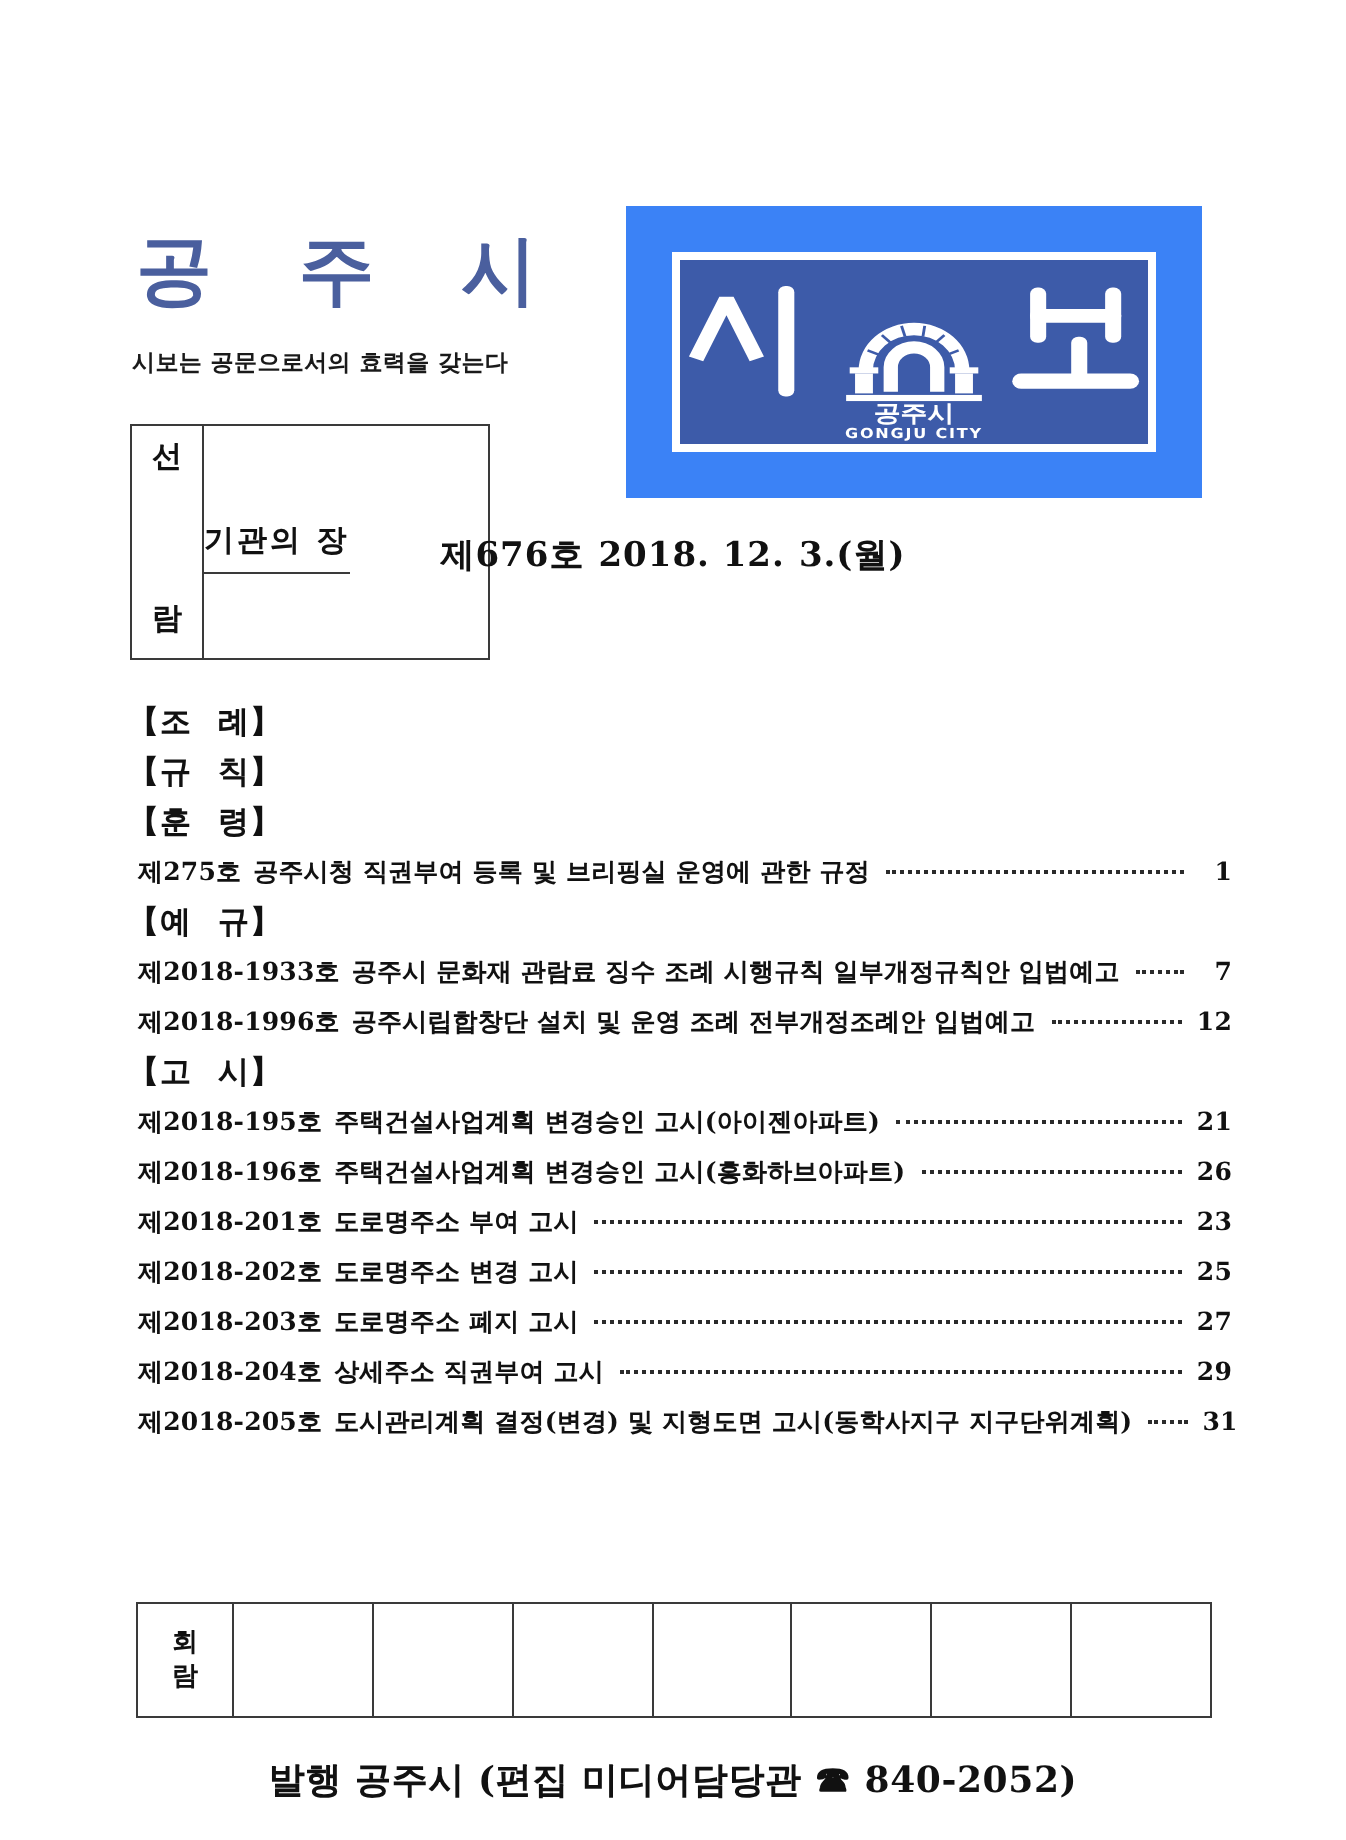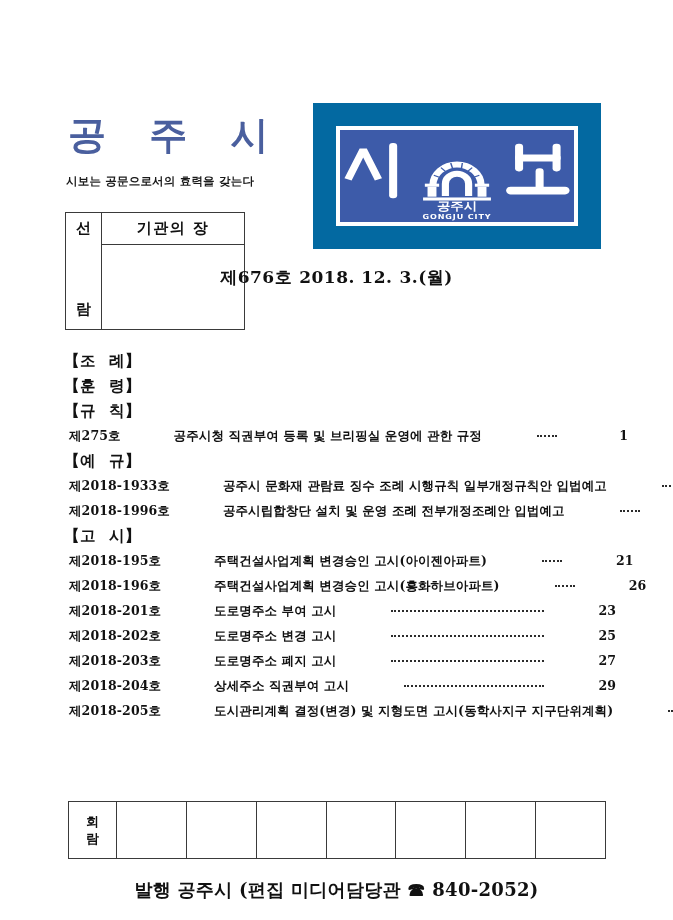--- a/index.html
+++ b/index.html
@@ -74,22 +74,23 @@
     justify-content: space-between;
     align-items: center;
     padding: 6px 0 10px 0;
     font-family: "DejaVu Serif", "Liberation Serif", serif;
     font-size: 15px;
     font-weight: bold;
   }
   .seonram-right {
     flex: 1;
     display: flex;
-    flex-direction: column;
-    box-sizing: border-box;
+    flex-direction: row;
+    box-sizing: border-box;
+    align-items: center;
   }
   .seonram-head {
     height: 32px;
     border-bottom: 1.4px solid #3a3a3a;
     box-sizing: border-box;
     display: flex;
     align-items: center;
     justify-content: center;
     font-family: "DejaVu Serif", "Liberation Serif", serif;
     font-size: 15px;
@@ -100,21 +101,21 @@
     flex: 1;
   }
 
   
   .logo {
     position: absolute;
     left: 313px;
     top: 9px;
     width: 288px;
     height: 146px;
-    background: #0369a1;
+    background: #3b82f6;
     box-sizing: border-box;
     padding: 23px;
   }
   .logo-inner {
     width: 100%;
     height: 100%;
     background: #ffffff;
     box-sizing: border-box;
     padding: 4px;
   }
@@ -164,21 +165,20 @@
   .entry {
     display: flex;
     align-items: baseline;
     line-height: 25px;
     padding-left: 5px;
     font-family: "DejaVu Serif", "Liberation Serif", serif;
     font-size: 12.5px;
     font-weight: bold;
     letter-spacing: 0.1px;
     white-space: nowrap;
-    gap: 47px;
   }
   .entry-no { margin-right: 6px; }
   .entry-title { }
   .entry-leader {
     flex: 1;
     margin: 0 7px 0 8px;
     position: relative;
     top: -3px;
     border-bottom: 2.2px dotted #2b2b2b;
     min-width: 20px;
@@ -312,25 +312,25 @@
     <span>제676호</span><span class="sp"></span><span>2018. 12.</span><span class="sp"></span><span>3.(월)</span>
   </div>
 
   <div class="contents">
 
     <div class="section-head">
       <span>【</span><span>조</span><span class="gap"></span><span>례</span><span>】</span>
     </div>
 
     <div class="section-head">
+      <span>【</span><span>규</span><span class="gap"></span><span>칙</span><span>】</span>
+    </div>
+
+    <div class="section-head">
       <span>【</span><span>훈</span><span class="gap"></span><span>령</span><span>】</span>
-    </div>
-
-    <div class="section-head">
-      <span>【</span><span>규</span><span class="gap"></span><span>칙</span><span>】</span>
     </div>
     <div class="entry">
       <span class="entry-no">제275호</span>
       <span class="entry-title">공주시청 직권부여 등록 및 브리핑실 운영에 관한 규정</span>
       <span class="entry-leader"></span>
       <span class="entry-page">1</span>
     </div>
 
     <div class="section-head">
       <span>【</span><span>예</span><span class="gap"></span><span>규</span><span>】</span>

